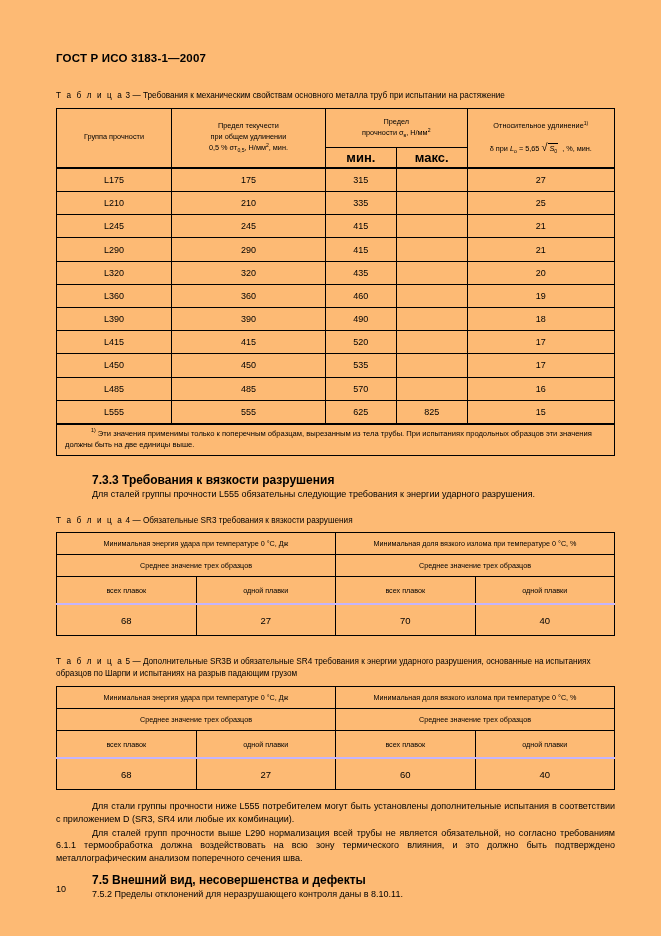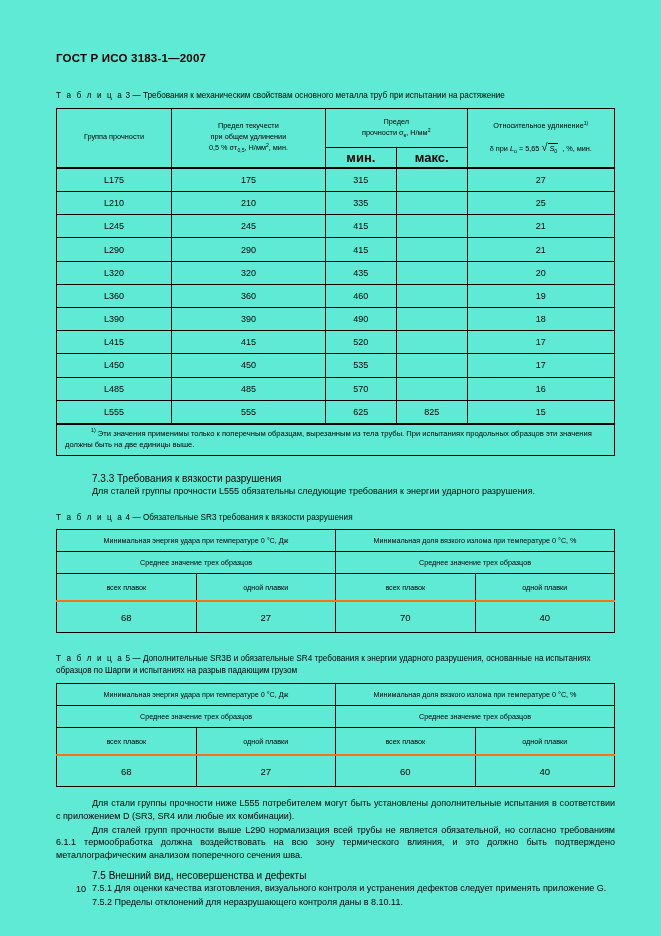--- a/index.html
+++ b/index.html
@@ -16,21 +16,21 @@
     color: #000000;
     -webkit-font-smoothing: antialiased;
   }
   .page {
     position: absolute;
     top: 0; left: 0;
     width: 661px;
     height: 936px;
     box-sizing: border-box;
     padding: 52px 46px 30px 56px;
-    background: #5eead4;
+    background: #fdba74;
   }
 
   .doc-header {
     font-size: 11.5px;
     font-weight: bold;
     letter-spacing: 0.2px;
     margin: 0 0 26px 0;
     padding: 0;
   }
 
@@ -97,22 +97,22 @@
     line-height: 1;
   }
   .sqrt .rad {
     border-top: 1px solid #000;
     padding: 0 1px 0 1px;
     display: inline-block;
   }
 
   
   .sec-head {
-    font-size: 10px;
-    font-weight: normal;
+    font-size: 12px;
+    font-weight: bold;
     margin: 8px 0 0 0;
     text-indent: 36px;
   }
   p.para {
     font-size: 9px;
     margin: 1px 0 0 0;
     line-height: 1.42;
     text-align: justify;
     text-indent: 36px;
     hyphens: manual;
@@ -121,29 +121,28 @@
   .gap-s { height: 9px; }
   .gap-m { height: 14px; }
   .gap-l { height: 20px; }
 
   
   .t45 { font-size: 7.2px; }
   .t45 td { height: 16px; }
   .t45 .r1 td { height: 17px; }
   .t45 .r2 td { height: 17px; }
   .t45 .r3 td { height: 22px; }
-  .t45 .vals td { height: 26px; font-size: 9.5px; border-top: 2px solid #f97316; }
+  .t45 .vals td { height: 26px; font-size: 9.5px; border-top: 2px solid #c4b5fd; }
   .q1, .q2, .q3, .q4 { width: 25%; }
 
   .page-num {
     position: absolute;
     left: 56px;
     bottom: 42px;
     font-size: 9px;
-    margin-left: 20px;
   }
 </style>
 </head>
 <body>
 
 <div class="page">
 
   <div class="doc-header">ГОСТ Р ИСО 3183-1—2007</div>
 
   <div class="tbl-caption">
@@ -351,17 +350,16 @@
       </tr>
     </tbody>
   </table>
 
   <div class="gap-s"></div>
   <p class="para">Для стали группы прочности ниже L555 потребителем могут быть установлены дополнительные ис­пытания в соответствии с приложением D (SR3, SR4 или любые их комбинации).</p>
 
   <p class="para">Для сталей групп прочности выше L290 нормализация всей трубы не является обязательной, но согласно требованиям 6.1.1 термообработка должна воздействовать на всю зону термического влияния, и это должно быть подтверждено металлографическим анализом поперечного сечения шва.</p>
 
   <div class="sec-head">7.5 Внешний вид, несовершенства и дефекты</div>
-  <p class="para">7.5.1 Для оценки качества изготовления, визуального контроля и устранения дефектов следует при­менять приложение G.</p>
   <p class="para">7.5.2 Пределы отклонений для неразрушающего контроля даны в  8.10.11.</p>
 
   <div class="page-num">10</div>
 </div>
 
 </body></html>

